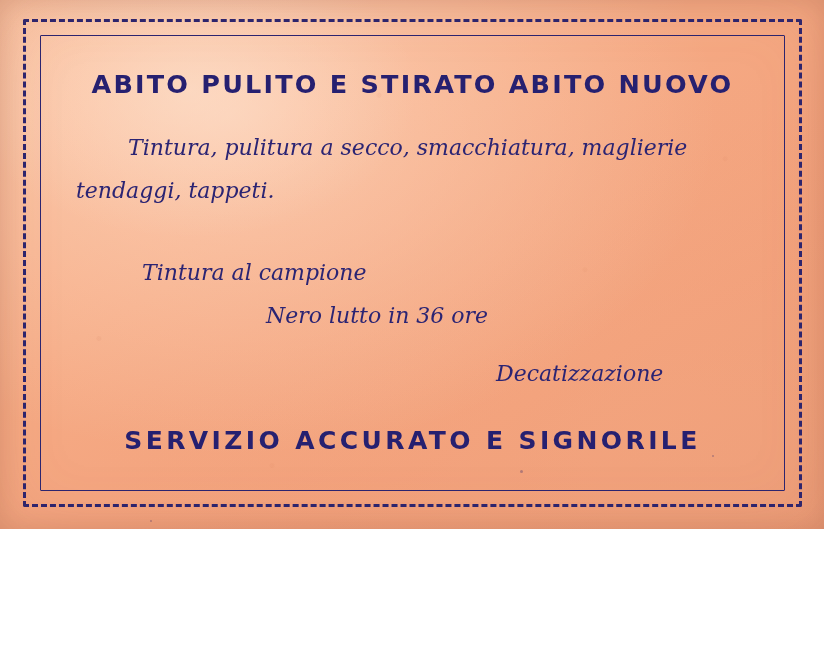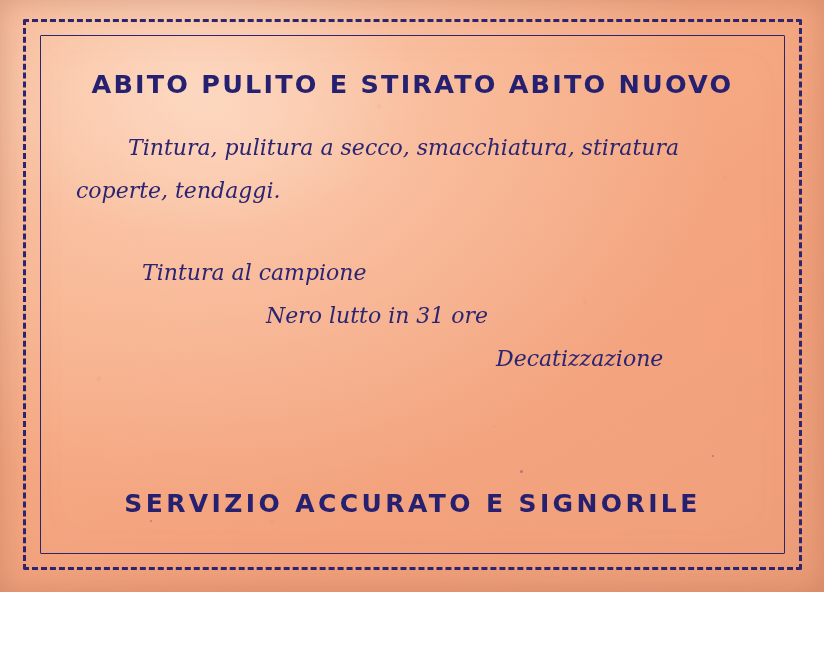--- a/index.html
+++ b/index.html
@@ -11,21 +11,21 @@
     width: 824px;
     height: 671px;
     overflow: hidden;
     font-family: "Liberation Serif", serif;
   }
 
   
   .card {
     position: relative;
     width: 824px;
-    height: 592px;
+    height: 529px;
     box-sizing: border-box;
     background:
       radial-gradient(ellipse at 28% 22%, rgba(255,225,205,0.55) 0%, rgba(255,255,255,0) 58%),
       radial-gradient(ellipse at 78% 80%, rgba(245,170,130,0.38) 0%, rgba(255,255,255,0) 62%),
       linear-gradient(150deg, #f9b893 0%, #f6ab85 38%, #f2a07b 70%, #eb9a76 100%);
     overflow: hidden;
   }
 
   
   .grain {
@@ -118,21 +118,21 @@
     font-family: "DejaVu Serif", serif;
     font-style: italic;
     font-size: 22px;
     line-height: 1.95;
     color: #2b2473;
     margin-top: 10px;
   }
   .svc-1 { padding-left: 66px; margin-top: 40px; }
   .svc-2 { padding-left: 190px; }
   .svc-3 { padding-left: 318px; }
-  .svc-4 { padding-left: 420px; }
+  .svc-4 { padding-left: 420px; margin-top: 15px; }
 
   .footline {
     position: absolute;
     left: 0;
     right: 0;
     bottom: 36px;
     text-align: center;
     font-family: "DejaVu Sans", sans-serif;
     font-weight: bold;
     font-size: 25px;
@@ -162,27 +162,27 @@
   <div class="speck" style="left:150px; top:520px; width:2px; height:2px;"></div>
 
   <div class="frame-outer"></div>
   <div class="frame-inner"></div>
 
   <div class="content">
 
     <div class="headline">ABITO PULITO E STIRATO ABITO NUOVO</div>
 
     <div class="body-block">
-      <div><span class="indent"></span><span>Tintura, pulitura a secco, smacchiatura, stiratura</span></div>
-      <div><span>coperte, tendaggi.</span></div>
+      <div><span class="indent"></span><span>Tintura, pulitura a secco, smacchiatura, maglierie</span></div>
+      <div><span>tendaggi, tappeti.</span></div>
     </div>
 
     <div class="services">
       <div class="svc-1">Tintura al campione</div>
-      <div class="svc-2">Nero lutto in 31 ore</div>
+      <div class="svc-2">Nero lutto in 36 ore</div>
       <div class="svc-4">Decatizzazione</div>
     </div>
 
     <div class="footline">SERVIZIO ACCURATO E SIGNORILE</div>
   </div>
 
   <div class="edge-shade"></div>
 </div>
 
 </body></html>

